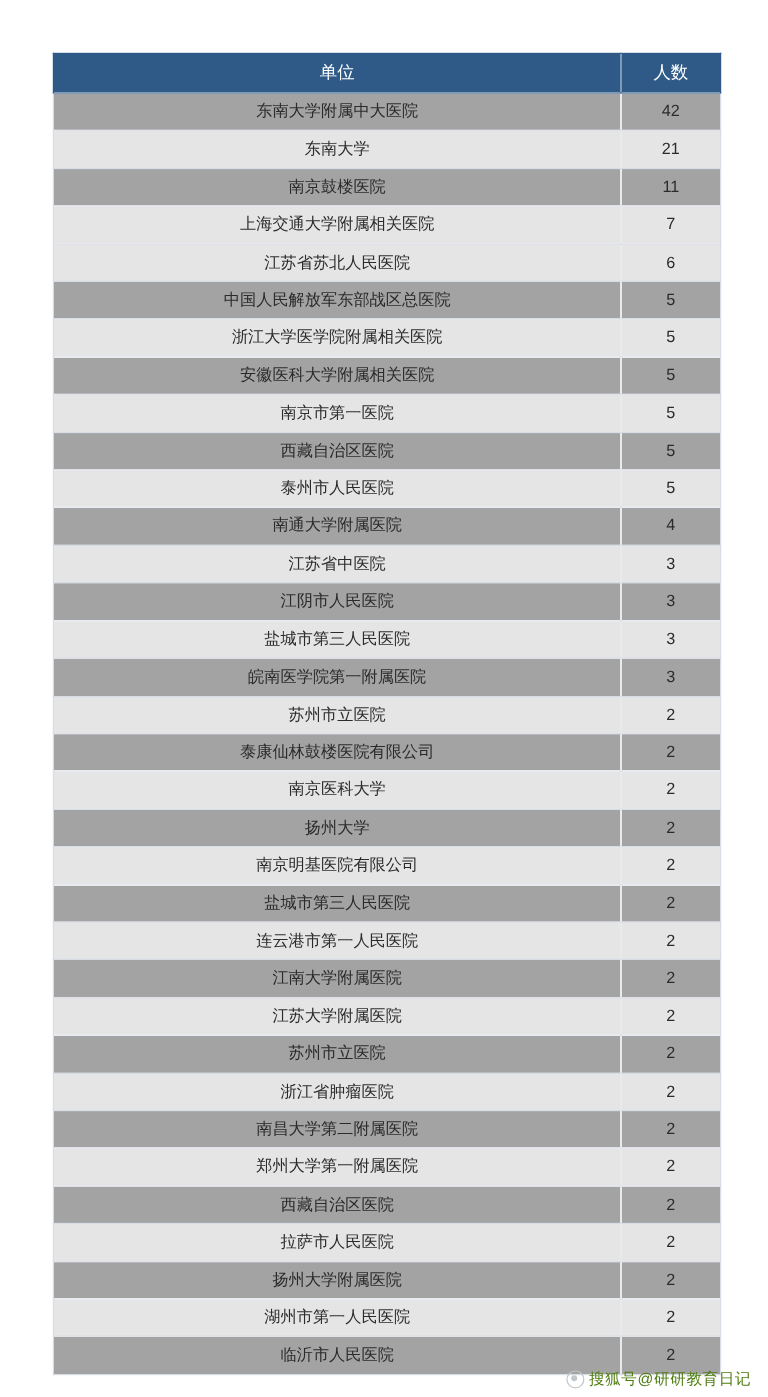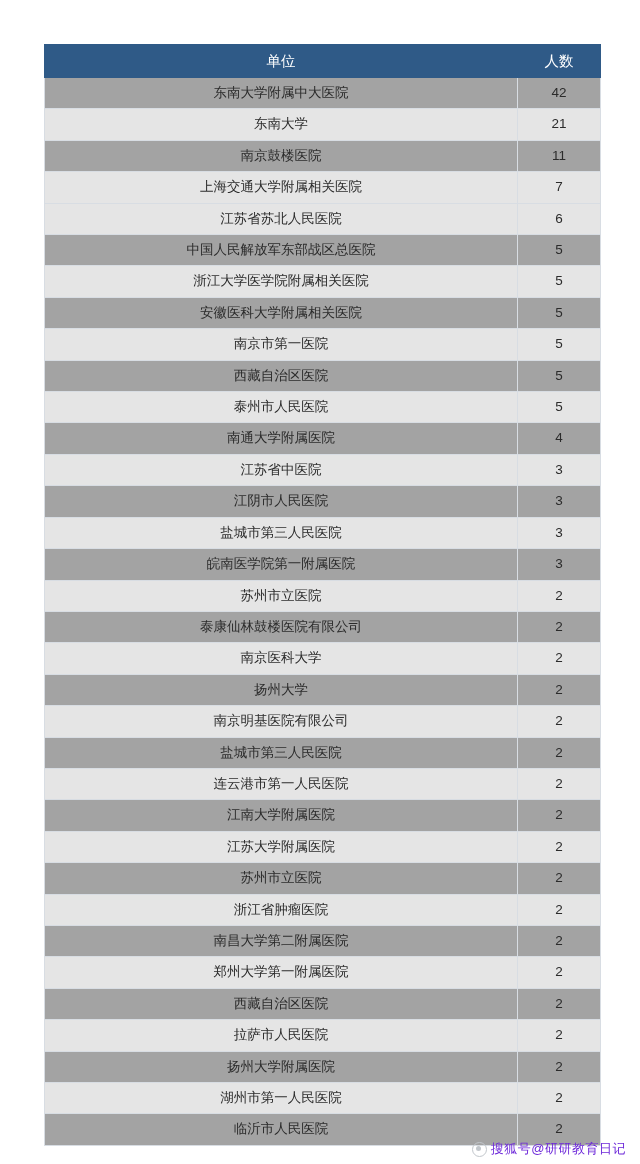--- a/index.html
+++ b/index.html
@@ -59,21 +59,21 @@
   th.col-count { width: 82px; }
   td.col-unit { width: 472px; }
   td.col-count { width: 82px; }
   tr.odd td { background: #a3a3a3; }
   tr.even td { background: #e5e5e5; }
   .watermark {
     position: absolute;
     right: 14px;
     bottom: 6px;
     font-size: 13px;
-    color: #6d28d9;
+    color: #4d7c0f;
     letter-spacing: 0.5px;
     display: flex;
     align-items: center;
     gap: 4px;
   }
   .watermark .wm-logo {
     display: inline-block;
     width: 13px;
     height: 13px;
     border-radius: 50%;

